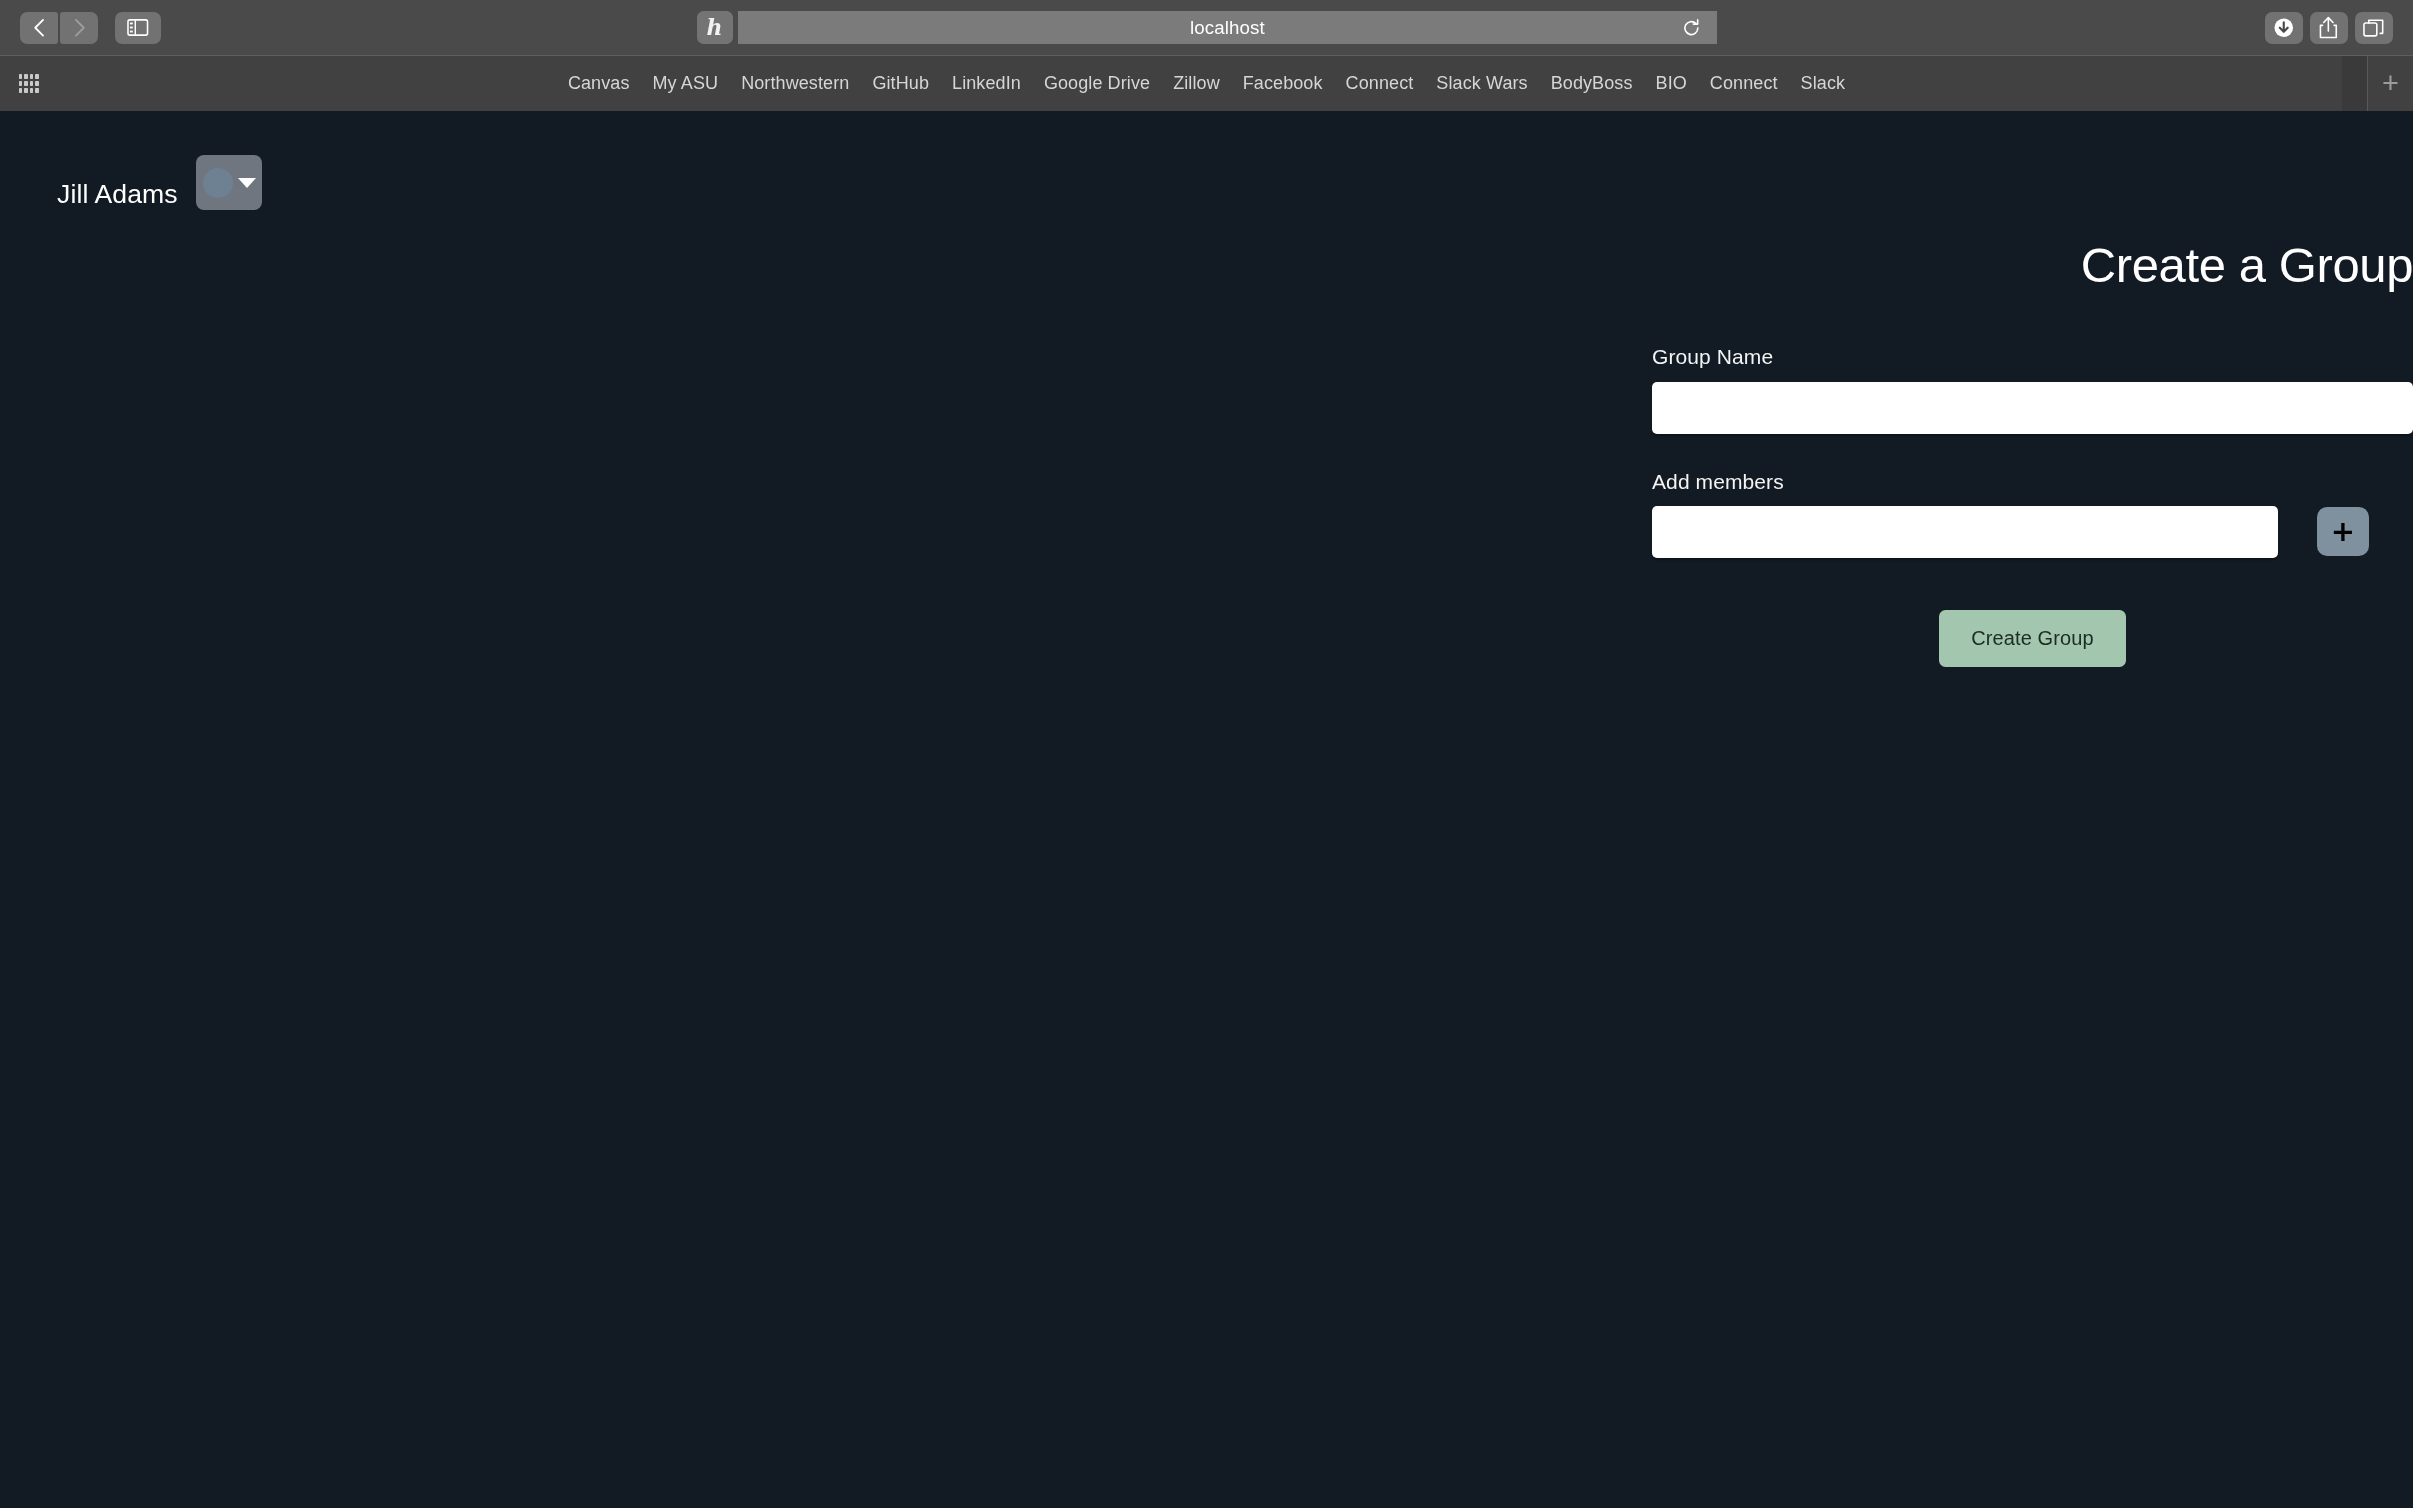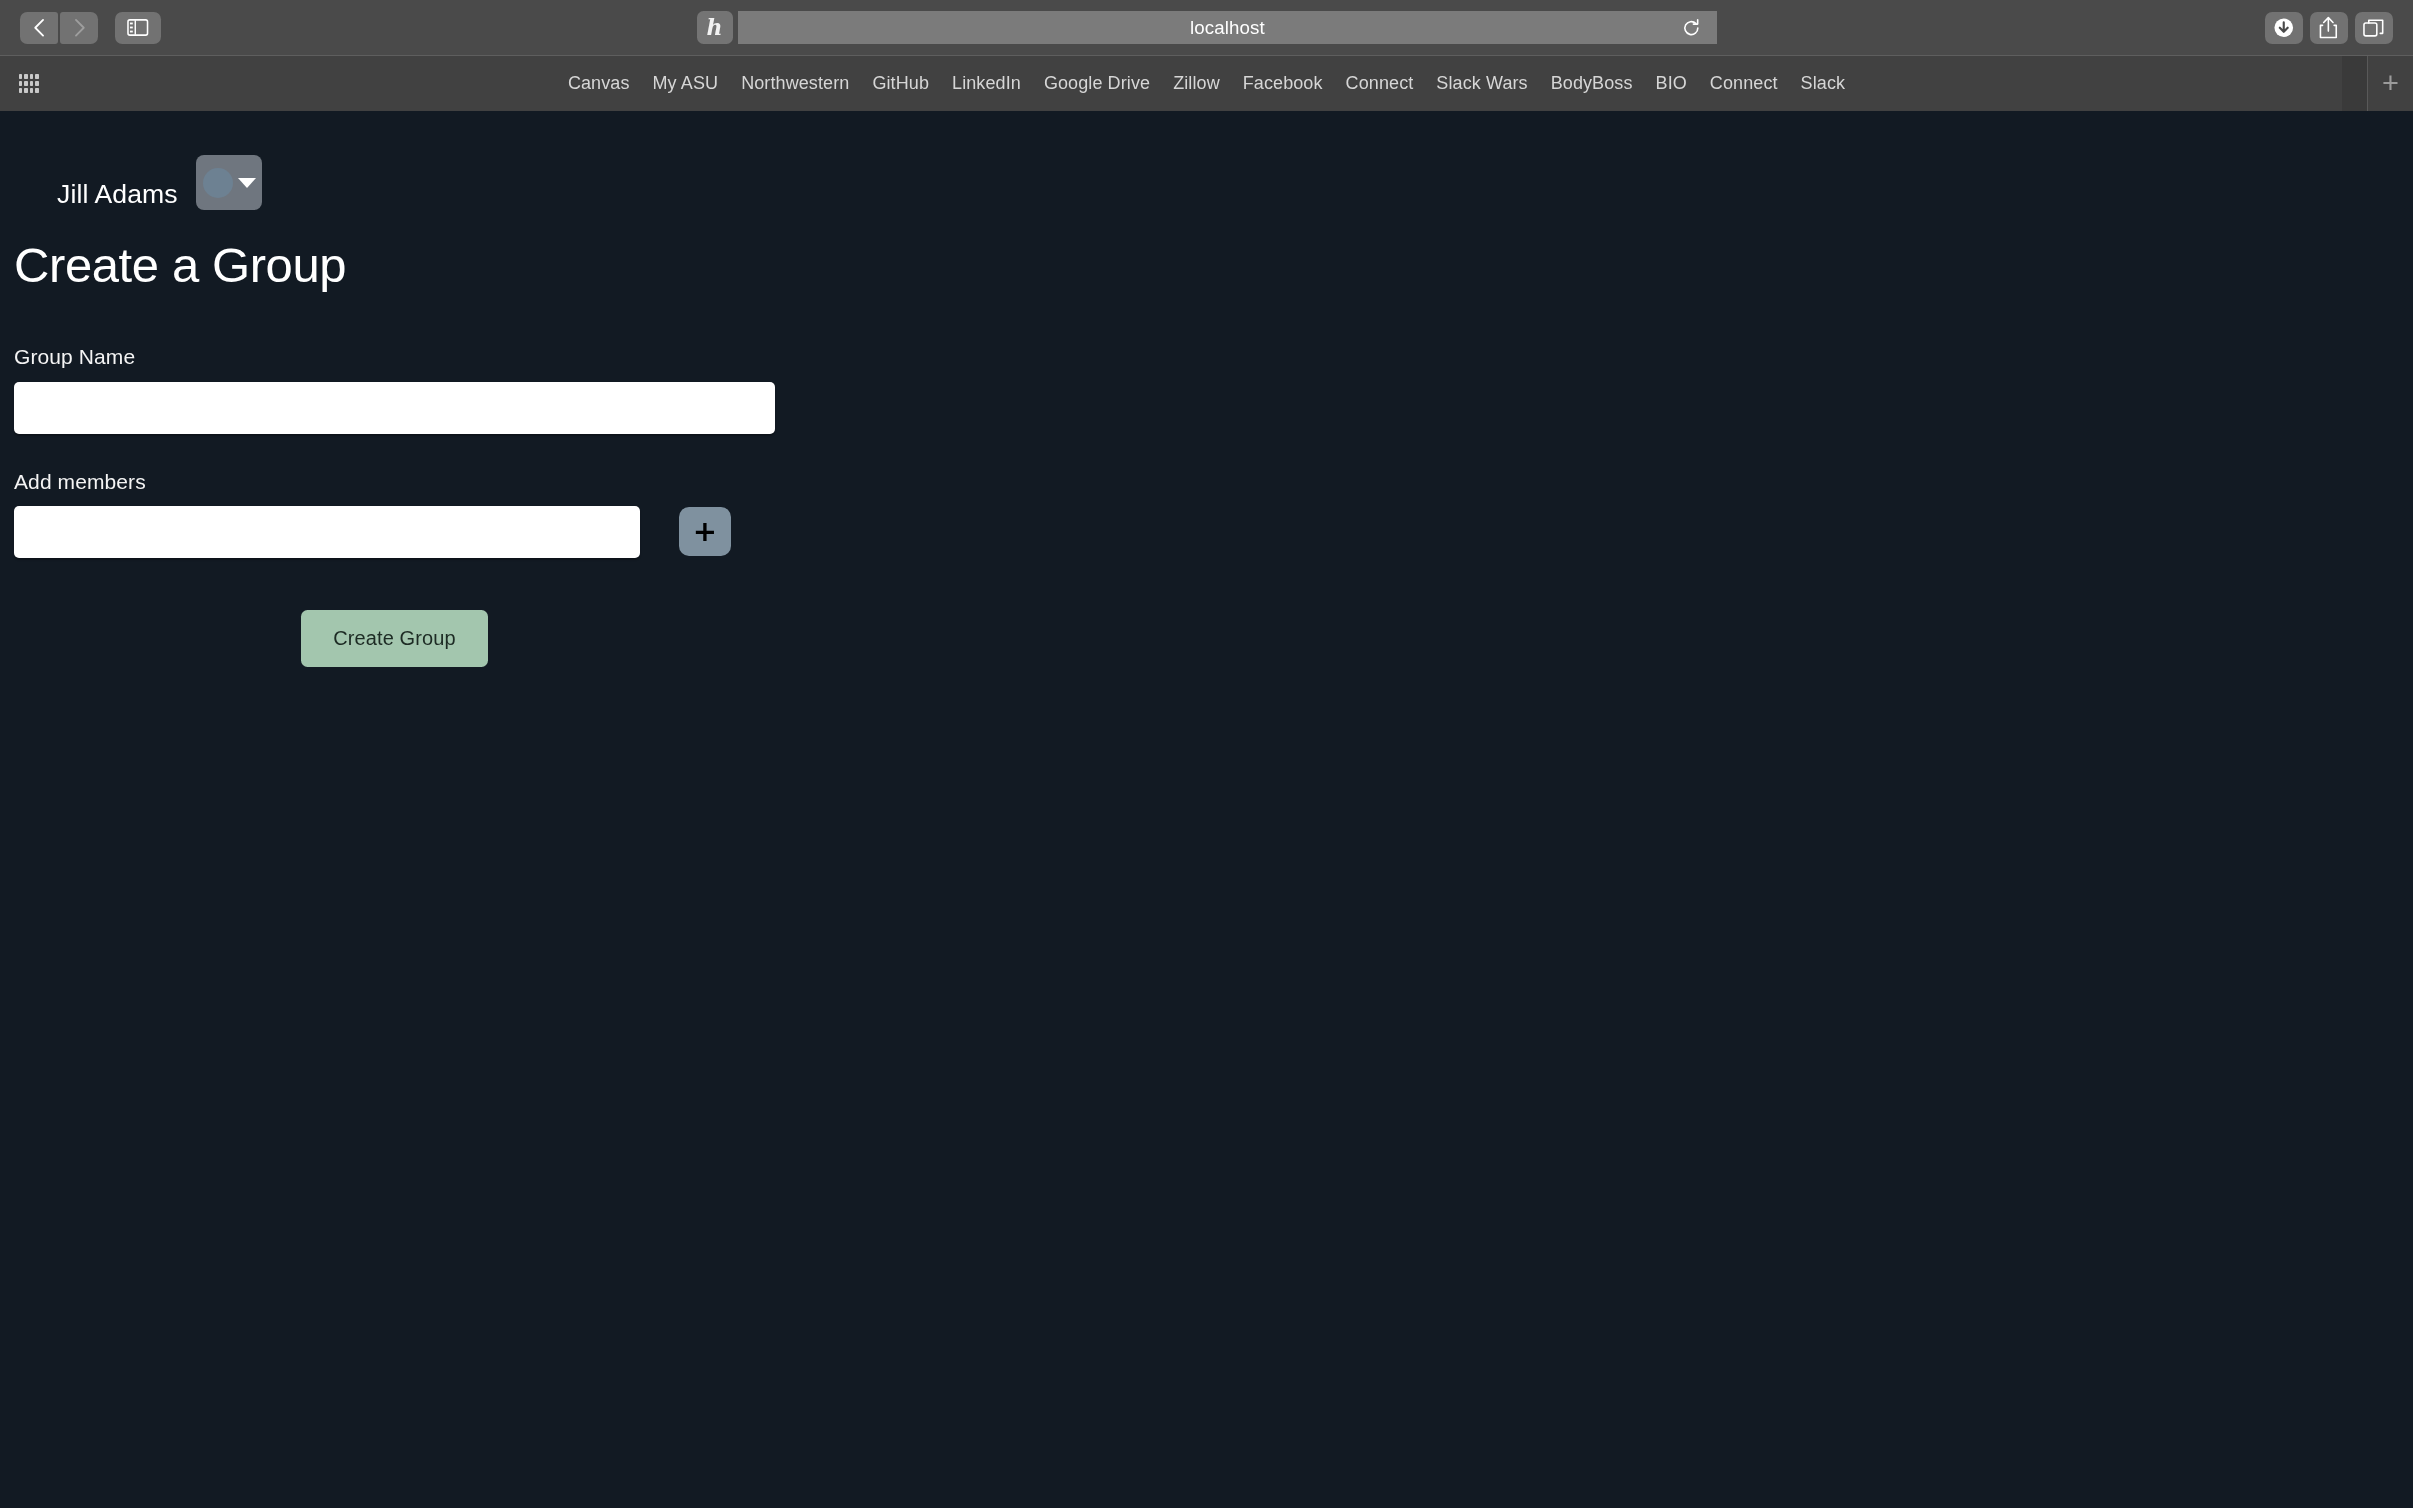--- a/index.html
+++ b/index.html
@@ -256,23 +256,22 @@
     border-left: 9.3px solid transparent;
     border-right: 9.3px solid transparent;
     border-top: 10px solid #ffffff;
     flex: 0 0 auto;
   }
 
   
   .main {
     display: flex;
     flex-direction: column;
-    align-items: flex-start;
+    align-items: flex-end;
     margin-top: 27px;
-    padding-left: 14px;
   }
 
   .page-title {
     color: #ffffff;
     font-size: 49px;
     font-weight: 400;
     letter-spacing: -0.4px;
     margin-bottom: 52px;
   }
 

